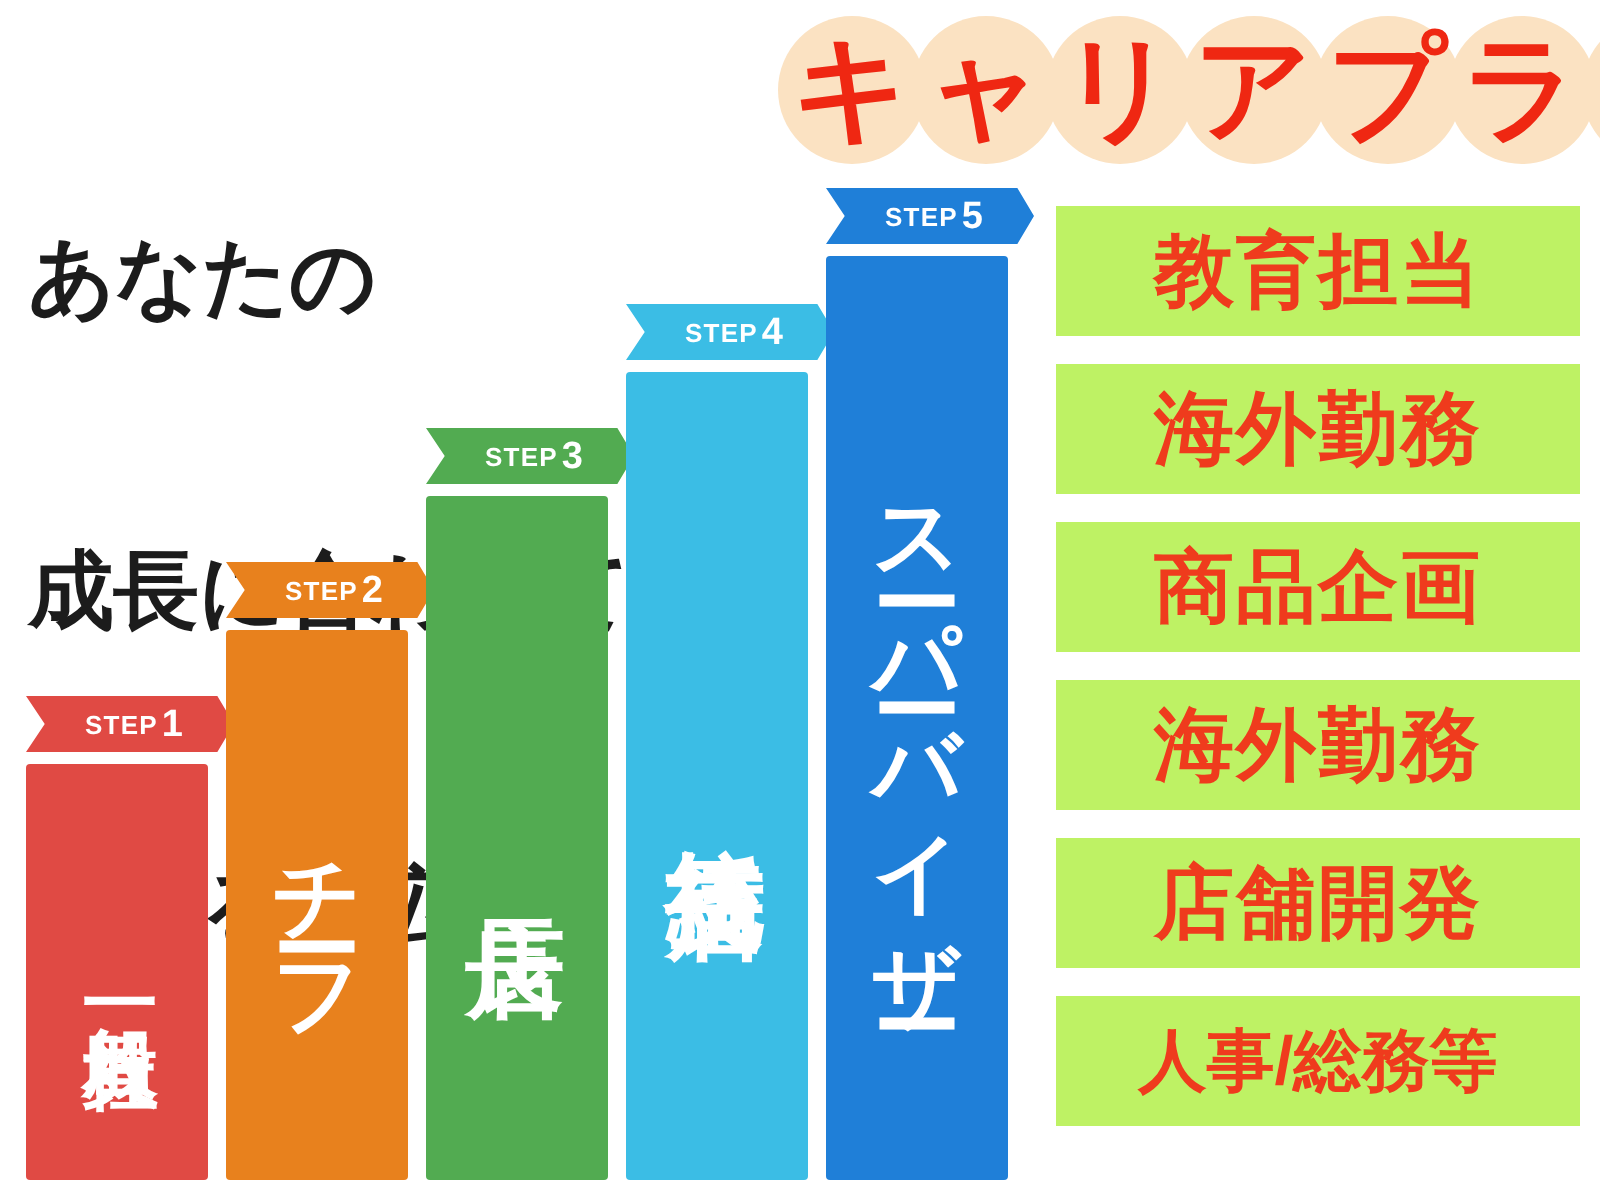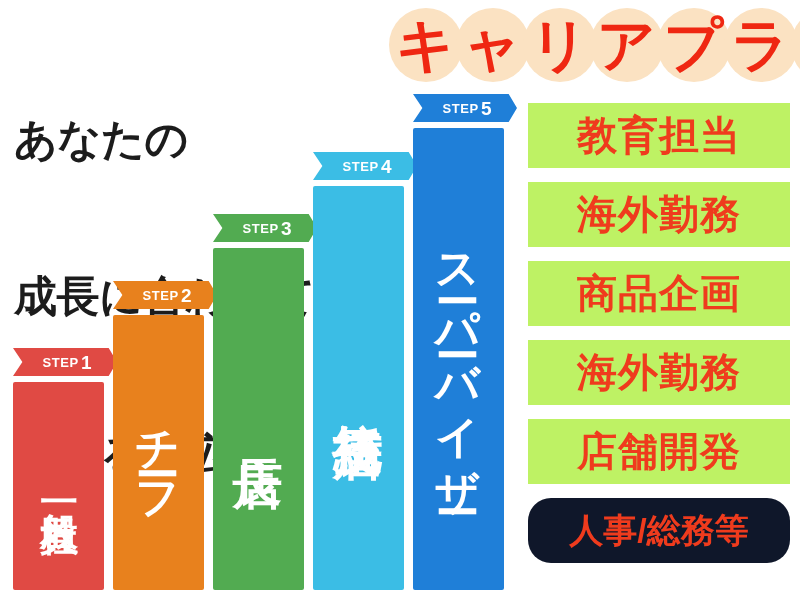--- a/index.html
+++ b/index.html
@@ -154,24 +154,23 @@
     align-items: center;
     justify-content: center;
     color: #ef3b1d;
     font-weight: bold;
     font-size: 40px;
     letter-spacing: 1px;
     background: #bef264;
     box-sizing: border-box;
   }
   .role-item.soft {
-    background: #0f172a;
+    background: #bef264;
     font-size: 34px;
     letter-spacing: 0px;
-    border-radius: 23px;
   }
 </style>
 </head>
 <body>
 
 <div id="infographic">
 
   <div class="headline">
     <span class="headline-line">あなたの</span>
     <span class="headline-line">成長に合わせて</span>

